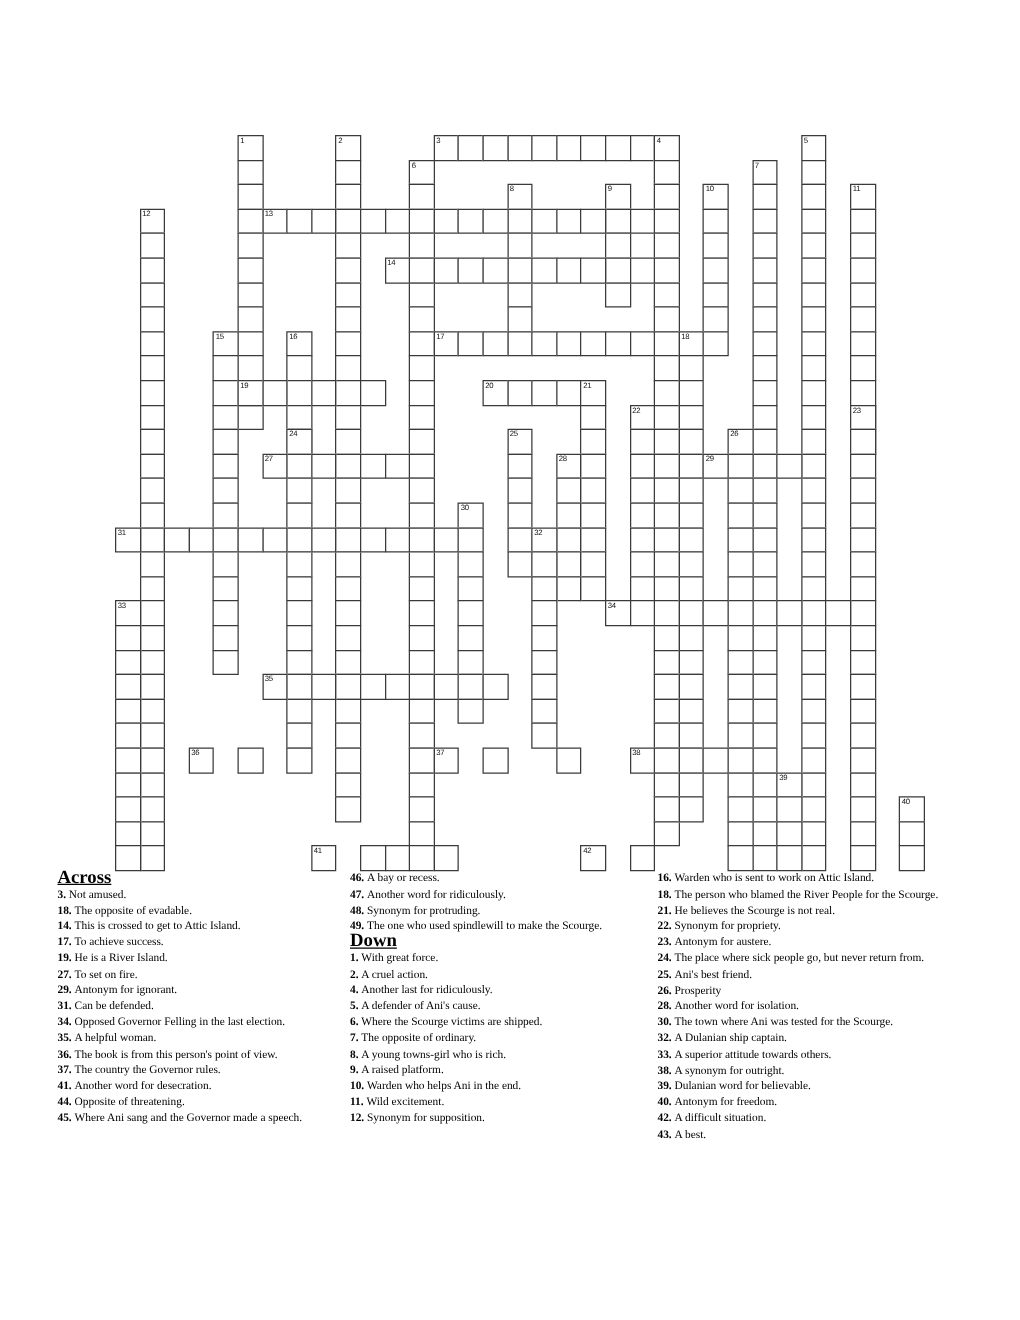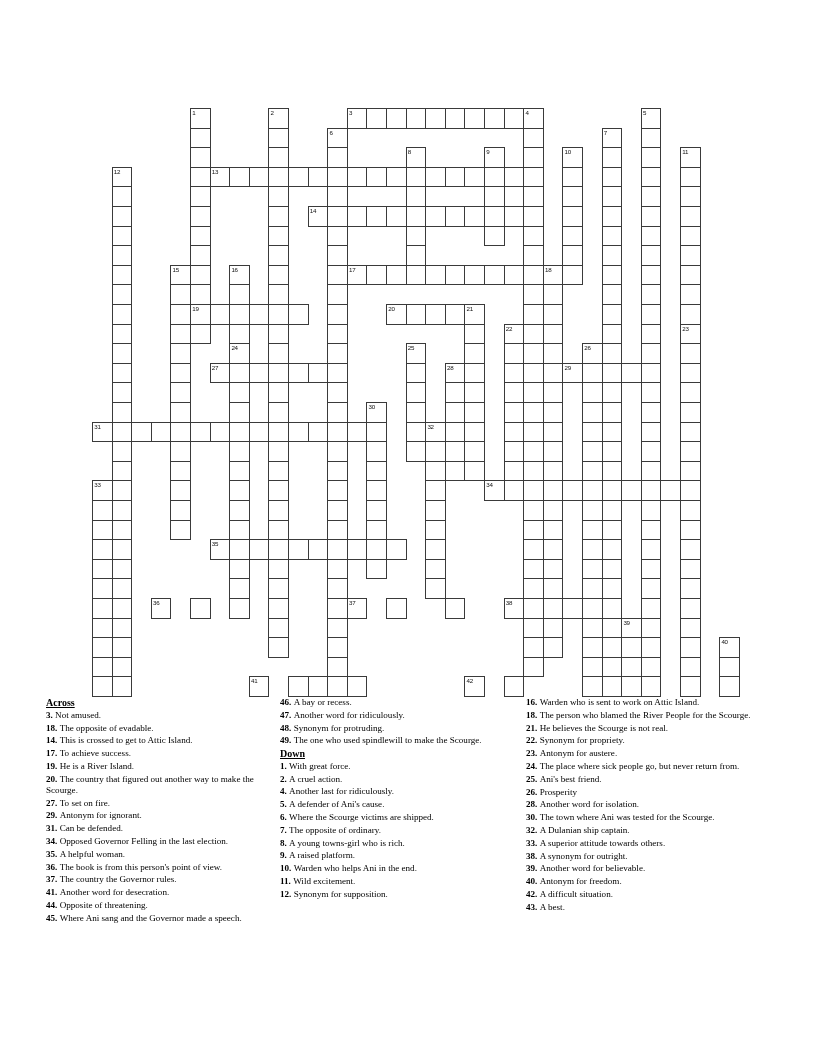--- a/index.html
+++ b/index.html
@@ -77,21 +77,21 @@
     line-height: 11.2px;
     text-align: left;
   }
   #clue-col-1 { left: 46px;  width: 222px; }
   #clue-col-2 { left: 280px; width: 232px; }
   #clue-col-3 { left: 526px; width: 245px; }
 
   .clue-heading {
     font-weight: bold;
     text-decoration: underline;
-    font-size: 10px;
+    font-size: 15px;
     margin: 0 0 1.5px 0;
     padding: 0;
   }
   .clue-heading.spaced { margin-top: 1.5px; }
   .clue-item {
     margin: 0 0 1.6px 0;
     padding: 0;
     text-indent: 0;
   }
   .clue-num {
@@ -647,21 +647,20 @@
     </div>
 
   <div id="clues">
     <div class="clue-col" id="clue-col-1">
         <div class="clue-heading">Across</div>
         <p class="clue-item"><span class="clue-num">3. </span><span class="clue-text">Not amused.</span></p>
         <p class="clue-item"><span class="clue-num">18. </span><span class="clue-text">The opposite of evadable.</span></p>
         <p class="clue-item"><span class="clue-num">14. </span><span class="clue-text">This is crossed to get to Attic Island.</span></p>
         <p class="clue-item"><span class="clue-num">17. </span><span class="clue-text">To achieve success.</span></p>
         <p class="clue-item"><span class="clue-num">19. </span><span class="clue-text">He is a River Island.</span></p>
-        <p class="clue-item"><span class="clue-num">20. </span><span class="clue-text">The country that figured out another way to make the Scourge.</span></p>
         <p class="clue-item"><span class="clue-num">27. </span><span class="clue-text">To set on fire.</span></p>
         <p class="clue-item"><span class="clue-num">29. </span><span class="clue-text">Antonym for ignorant.</span></p>
         <p class="clue-item"><span class="clue-num">31. </span><span class="clue-text">Can be defended.</span></p>
         <p class="clue-item"><span class="clue-num">34. </span><span class="clue-text">Opposed Governor Felling in the last election.</span></p>
         <p class="clue-item"><span class="clue-num">35. </span><span class="clue-text">A helpful woman.</span></p>
         <p class="clue-item"><span class="clue-num">36. </span><span class="clue-text">The book is from this person's point of view.</span></p>
         <p class="clue-item"><span class="clue-num">37. </span><span class="clue-text">The country the Governor rules.</span></p>
         <p class="clue-item"><span class="clue-num">41. </span><span class="clue-text">Another word for desecration.</span></p>
         <p class="clue-item"><span class="clue-num">44. </span><span class="clue-text">Opposite of threatening.</span></p>
         <p class="clue-item"><span class="clue-num">45. </span><span class="clue-text">Where Ani sang and the Governor made a speech.</span></p>
@@ -691,20 +690,20 @@
         <p class="clue-item"><span class="clue-num">22. </span><span class="clue-text">Synonym for propriety.</span></p>
         <p class="clue-item"><span class="clue-num">23. </span><span class="clue-text">Antonym for austere.</span></p>
         <p class="clue-item"><span class="clue-num">24. </span><span class="clue-text">The place where sick people go, but never return from.</span></p>
         <p class="clue-item"><span class="clue-num">25. </span><span class="clue-text">Ani's best friend.</span></p>
         <p class="clue-item"><span class="clue-num">26. </span><span class="clue-text">Prosperity</span></p>
         <p class="clue-item"><span class="clue-num">28. </span><span class="clue-text">Another word for isolation.</span></p>
         <p class="clue-item"><span class="clue-num">30. </span><span class="clue-text">The town where Ani was tested for the Scourge.</span></p>
         <p class="clue-item"><span class="clue-num">32. </span><span class="clue-text">A Dulanian ship captain.</span></p>
         <p class="clue-item"><span class="clue-num">33. </span><span class="clue-text">A superior attitude towards others.</span></p>
         <p class="clue-item"><span class="clue-num">38. </span><span class="clue-text">A synonym for outright.</span></p>
-        <p class="clue-item"><span class="clue-num">39. </span><span class="clue-text">Another word for believable.</span></p>
+        <p class="clue-item"><span class="clue-num">39. </span><span class="clue-text">Dulanian word for believable.</span></p>
         <p class="clue-item"><span class="clue-num">40. </span><span class="clue-text">Antonym for freedom.</span></p>
         <p class="clue-item"><span class="clue-num">42. </span><span class="clue-text">A difficult situation.</span></p>
         <p class="clue-item"><span class="clue-num">43. </span><span class="clue-text">A best.</span></p>
       </div>
   </div>
 
 </div>
 
 </body></html>

